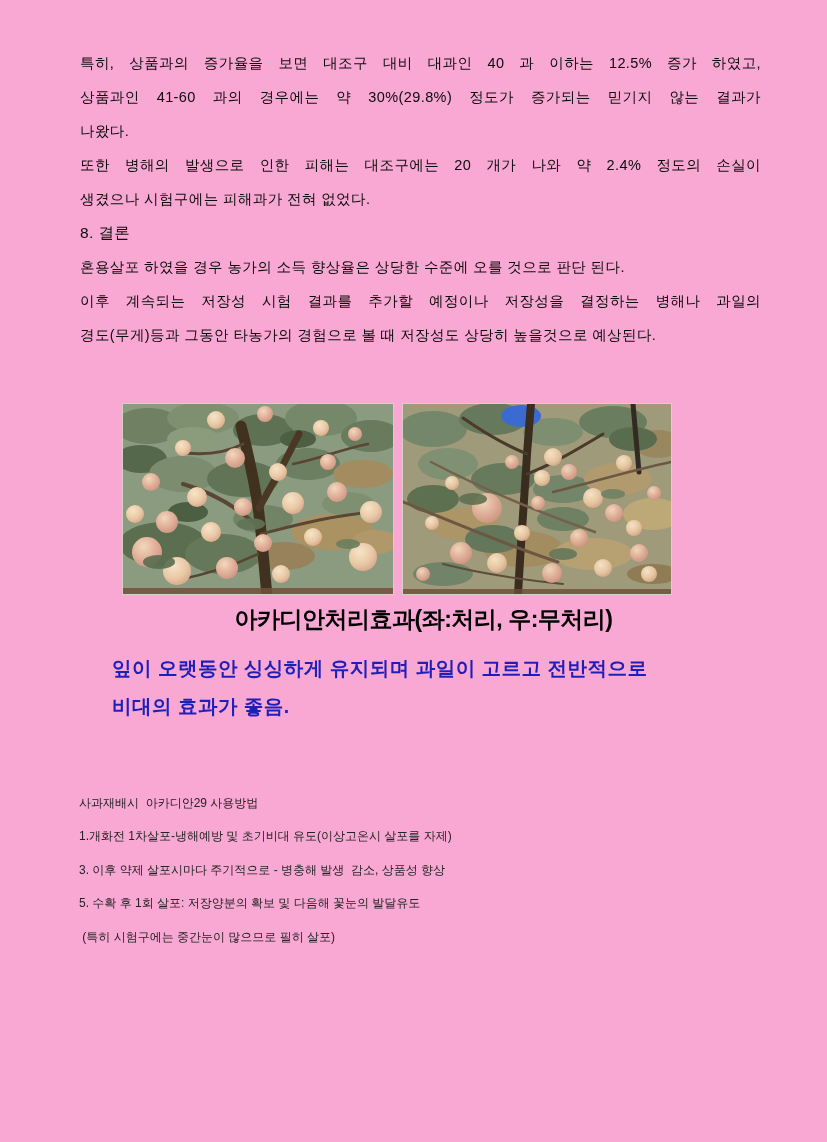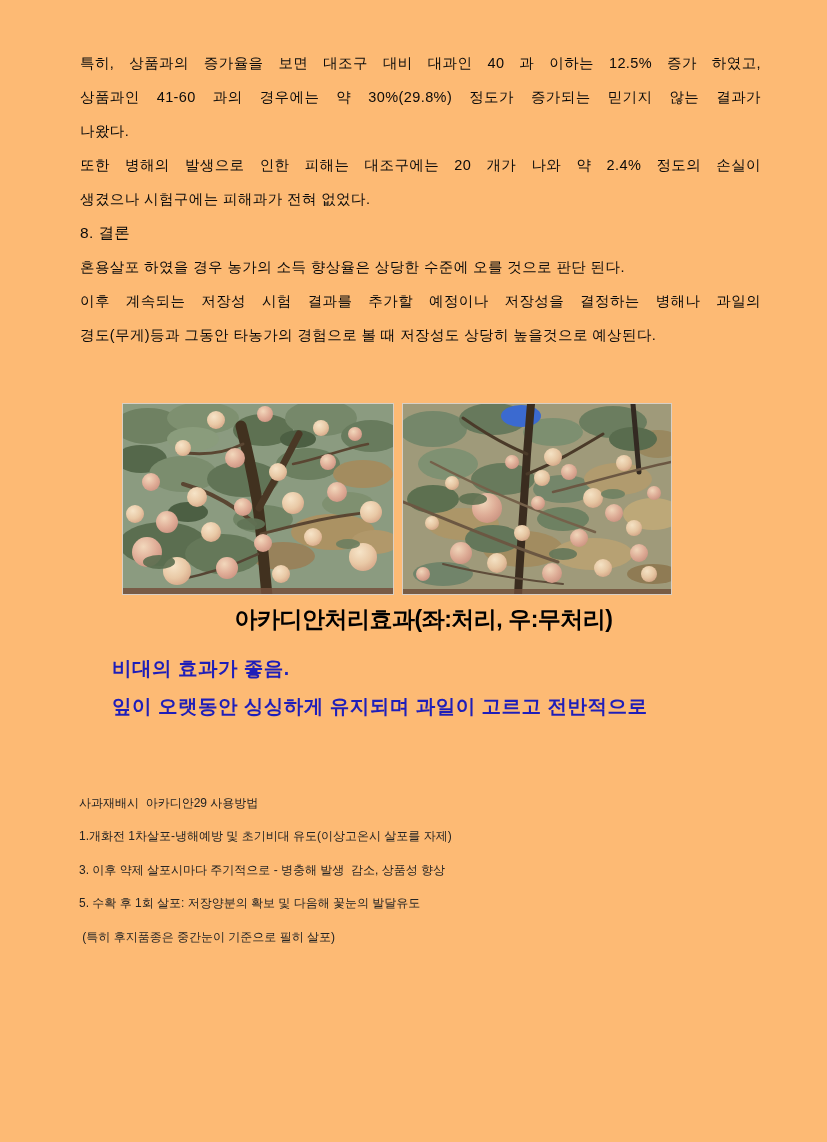--- a/index.html
+++ b/index.html
@@ -1,17 +1,17 @@
 <!DOCTYPE html>
 <html><head>
 <meta charset="utf-8">
 <style>
   html,body { margin:0; padding:0; background:#ffffff; }
   .page {
-    position:relative; width:827px; height:1142px; background:#fdba74;
+    position:relative; width:827px; height:1142px; background:#f9a8d4;
     font-family:"Liberation Sans", sans-serif; overflow:hidden; margin:0 auto;
     color:#0b0b0b;
   }
   .body-text { padding:46px 66px 0 80px; font-size:14.5px; line-height:34px; letter-spacing:0.4px; }
   .para .bline { text-align:justify; text-align-last:justify; }
   .para .bline:last-child { text-align-last:left; }
   .heading { font-size:15.5px; line-height:34px; }
   .photos { margin:51px 0 0 122px; display:flex; gap:8px; }
   .photo { border:1px solid #d8cfc6; line-height:0; background:#8b9b80; }
   .photo svg { display:block; }
@@ -206,27 +206,27 @@
         </g>
         <rect y="185" width="268" height="5" fill="#6e4c38" opacity="0.8"></rect>
       </svg>
     </div>
 
   </div>
 
   <div class="caption">아카디안처리효과(좌:처리, 우:무처리)</div>
 
   <div class="note" style="color: rgb(30, 30, 185);">
+      <div class="nline">잎이 오랫동안 싱싱하게 유지되며 과일이 고르고 전반적으로</div>
       <div class="nline">비대의 효과가 좋음.</div>
-      <div class="nline">잎이 오랫동안 싱싱하게 유지되며 과일이 고르고 전반적으로</div>
     </div>
 
   <div class="usage">
     <div class="uline">사과재배시  아카디안29 사용방법</div>
     <div>
         <div class="uline">1.개화전 1차살포-냉해예방 및 초기비대 유도(이상고온시 살포를 자제)</div>
         <div class="uline">3. 이후 약제 살포시마다 주기적으로 - 병충해 발생  감소, 상품성 향상</div>
         <div class="uline">5. 수확 후 1회 살포: 저장양분의 확보 및 다음해 꽃눈의 발달유도</div>
-        <div class="uline"> (특히 후지품종은 중간눈이 기준으로 필히 살포)</div>
+        <div class="uline"> (특히 시험구에는 중간눈이 많으므로 필히 살포)</div>
       </div>
   </div>
 
 </div>
 
 </body></html>

